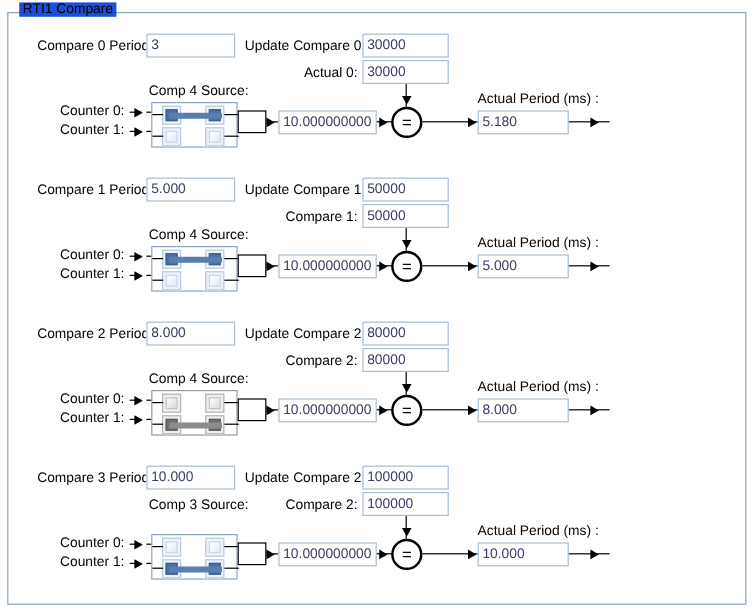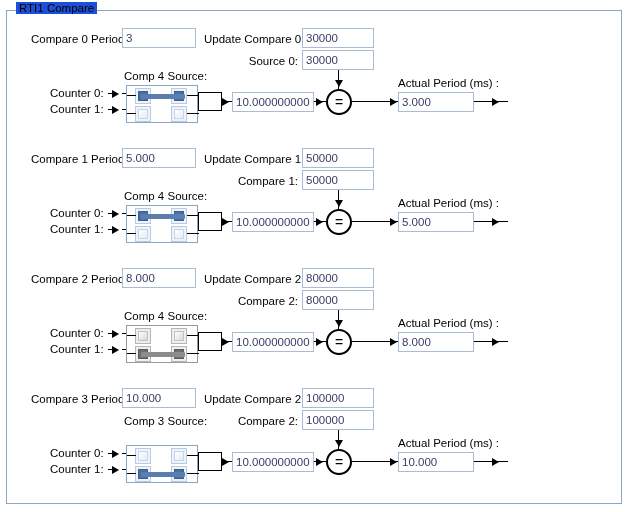--- a/index.html
+++ b/index.html
@@ -161,21 +161,21 @@
 
   <div class="groupbox"></div>
   <div class="group-title">RTI1 Compare</div>
 
 
   <div id="blocks-layer">
       <div class="lbl" style="left:31px;top:32px;">Compare 0 Period :</div>
       <div class="field" style="left:122px;top:28px;width:74px;">3</div>
       <div class="lbl" style="left:204px;top:32px;">Update Compare 0:</div>
       <div class="field" style="left:302px;top:28px;width:72px;">30000</div>
-      <div class="lbl right" style="left:204px;top:54px;width:94px;">Source 0:</div>
+      <div class="lbl right" style="left:204px;top:54px;width:94px;">Actual 0:</div>
       <div class="field" style="left:302px;top:50px;width:72px;">30000</div>
       <div class="lbl" style="left:124px;top:69px;">Comp 4 Source:</div>
       <div class="lbl" style="left:50px;top:86px;">Counter 0:</div>
       <div class="lbl" style="left:50px;top:102px;">Counter 1:</div>
       <div class="hline" style="left:108px;top:93px;width:10px;"></div>
       <div class="arrow-r" style="left:112px;top:90px;"></div>
       <div class="hline" style="left:108px;top:109px;width:10px;"></div>
       <div class="arrow-r" style="left:112px;top:106px;"></div>
       <div class="hline" style="left:122px;top:93px;width:12px;"></div>
       <div class="hline" style="left:122px;top:109px;width:12px;"></div>
@@ -203,21 +203,21 @@
       <div class="arrow-r" style="left:222px;top:98px;"></div>
       <div class="field" style="left:232px;top:92px;width:82px;">10.000000000</div>
       <div class="hline" style="left:314px;top:101px;width:14px;"></div>
       <div class="arrow-r" style="left:316px;top:98px;"></div>
       <div class="cmp" style="left:326px;top:89px;"><span>=</span></div>
       <div class="vline" style="left:338px;top:70px;height:19px;"></div>
       <div class="arrow-d" style="left:335px;top:80px;"></div>
       <div class="hline" style="left:352px;top:101px;width:48px;"></div>
       <div class="arrow-r" style="left:390px;top:98px;"></div>
       <div class="lbl" style="left:398px;top:76px;">Actual Period (ms) :</div>
-      <div class="field" style="left:398px;top:92px;width:76px;">3.000</div>
+      <div class="field" style="left:398px;top:92px;width:76px;">5.180</div>
       <div class="hline" style="left:474px;top:101px;width:34px;"></div>
       <div class="arrow-r" style="left:492px;top:98px;"></div>
       <div class="lbl" style="left:31px;top:152px;">Compare 1 Period :</div>
       <div class="field" style="left:122px;top:148px;width:74px;">5.000</div>
       <div class="lbl" style="left:204px;top:152px;">Update Compare 1:</div>
       <div class="field" style="left:302px;top:148px;width:72px;">50000</div>
       <div class="lbl right" style="left:204px;top:174px;width:94px;">Compare 1:</div>
       <div class="field" style="left:302px;top:170px;width:72px;">50000</div>
       <div class="lbl" style="left:124px;top:189px;">Comp 4 Source:</div>
       <div class="lbl" style="left:50px;top:206px;">Counter 0:</div>

